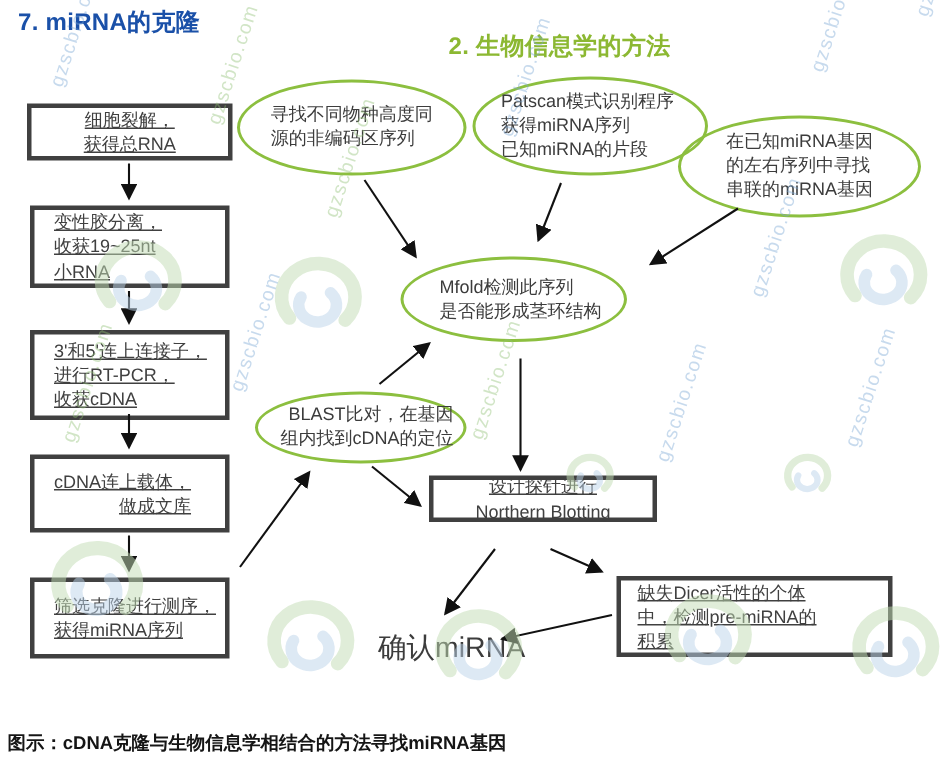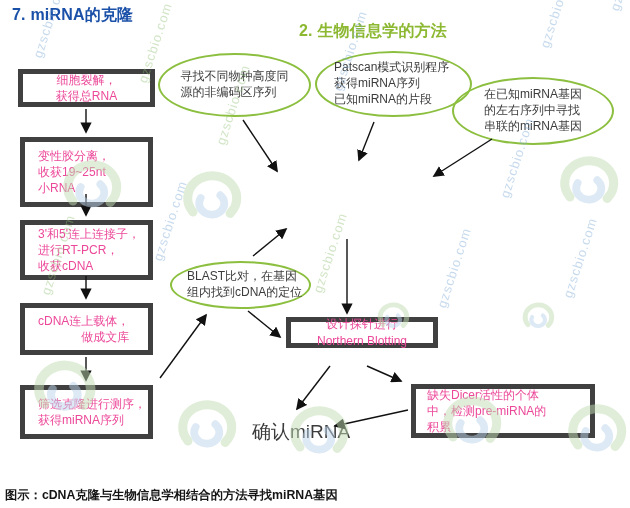--- a/index.html
+++ b/index.html
@@ -3,44 +3,44 @@
 <meta charset="utf-8">
 <style>
   html,body{margin:0;padding:0;background:#fff;}
   .stage{position:relative;width:630px;height:508px;background:#ffffff;overflow:hidden;
          font-family:"Liberation Sans","DejaVu Sans",sans-serif;}
 
   .title{position:absolute;font-size:16px;font-weight:bold;letter-spacing:.2px;}
   .title-left{left:12px;top:5px;color:#1a50a8;}
   .title-right{left:299px;top:21px;color:#8cb832;}
 
-  .box{position:absolute;box-sizing:border-box;border:5px solid #404040;background:transparent;
-       color:#ec4899;font-size:12px;line-height:1.35;white-space:pre-line;
-       display:flex;align-items:center;}
+  .box{position:absolute;box-sizing:border-box;border:3px solid #404040;background:transparent;
+       color:#404040;font-size:12px;line-height:1.35;white-space:pre-line;
+       display:flex;align-items:center;text-decoration:underline;}
   .box.center{justify-content:center;text-align:center;}
   .box.left{padding-left:13px;text-align:left;}
 
   .ellipse{position:absolute;box-sizing:border-box;border:2px solid #8cbf3f;border-radius:50%;
        color:#3c3c3c;font-size:12px;line-height:1.33;white-space:pre-line;
        display:flex;align-items:center;justify-content:center;background:transparent;}
   .ellipse.ta-left{justify-content:flex-start;text-align:left;}
 
   #b-lysis{left:18px;top:69px;width:137px;height:38px;}
-  #b-gel{left:20px;top:137px;width:133px;height:70px;}
+  #b-gel{left:20px;top:137px;width:133px;height:55px;}
   #b-adapter{left:20px;top:220px;width:133px;height:60px;}
   #b-library{left:20px;top:303px;width:133px;height:52px;text-align:right;}
   #b-seq{left:20px;top:385px;width:133px;height:54px;}
   #b-northern{left:286px;top:317px;width:152px;height:31px;}
   #b-dicer{left:411px;top:384px;width:184px;height:54px;padding-left:11px;}
 
   #e-homology{left:158px;top:53px;width:153px;height:64px;}
   #e-patscan{left:315px;top:51px;width:157px;height:66px;padding-left:17px;}
   #e-tandem{left:452px;top:77px;width:162px;height:68px;}
   #e-mfold{left:267px;top:171px;width:151px;height:57px;padding-left:24px;}
-  #e-blast{left:170px;top:261px;width:141px;height:48px;padding-left:15px;}
+  #e-blast{left:170px;top:261px;width:141px;height:48px;padding-left:15px;text-align:right;}
 
   .confirm{position:absolute;left:252px;top:419px;font-size:19px;color:#3c3c3c;}
 
   .caption{position:absolute;left:5px;top:473px;font-size:12.3px;line-height:15px;
            font-weight:600;color:#151515;white-space:pre-line;}
 
   svg.arrows{position:absolute;left:0;top:0;z-index:2;pointer-events:none;}
   .layer-nodes{position:absolute;left:0;top:0;width:630px;height:508px;z-index:1;}
 
   .wm{position:absolute;z-index:5;pointer-events:none;}
@@ -78,20 +78,22 @@
 积累</div>
 
     <div class="ellipse" id="e-homology">寻找不同物种高度同
 源的非编码区序列</div>
     <div class="ellipse ta-left" id="e-patscan">Patscan模式识别程序
 获得miRNA序列
 已知miRNA的片段</div>
     <div class="ellipse" id="e-tandem">在已知miRNA基因
 的左右序列中寻找
 串联的miRNA基因</div>
+    <div class="ellipse ta-left" id="e-mfold">Mfold检测此序列
+是否能形成茎环结构</div>
     <div class="ellipse ta-left" id="e-blast">BLAST比对，在基因
 组内找到cDNA的定位</div>
 
     <div class="confirm">确认miRNA</div>
 
     <div class="caption">
       <div>图示：cDNA克隆与生物信息学相结合的方法寻找miRNA基因</div>
       
     </div>
   </div>

